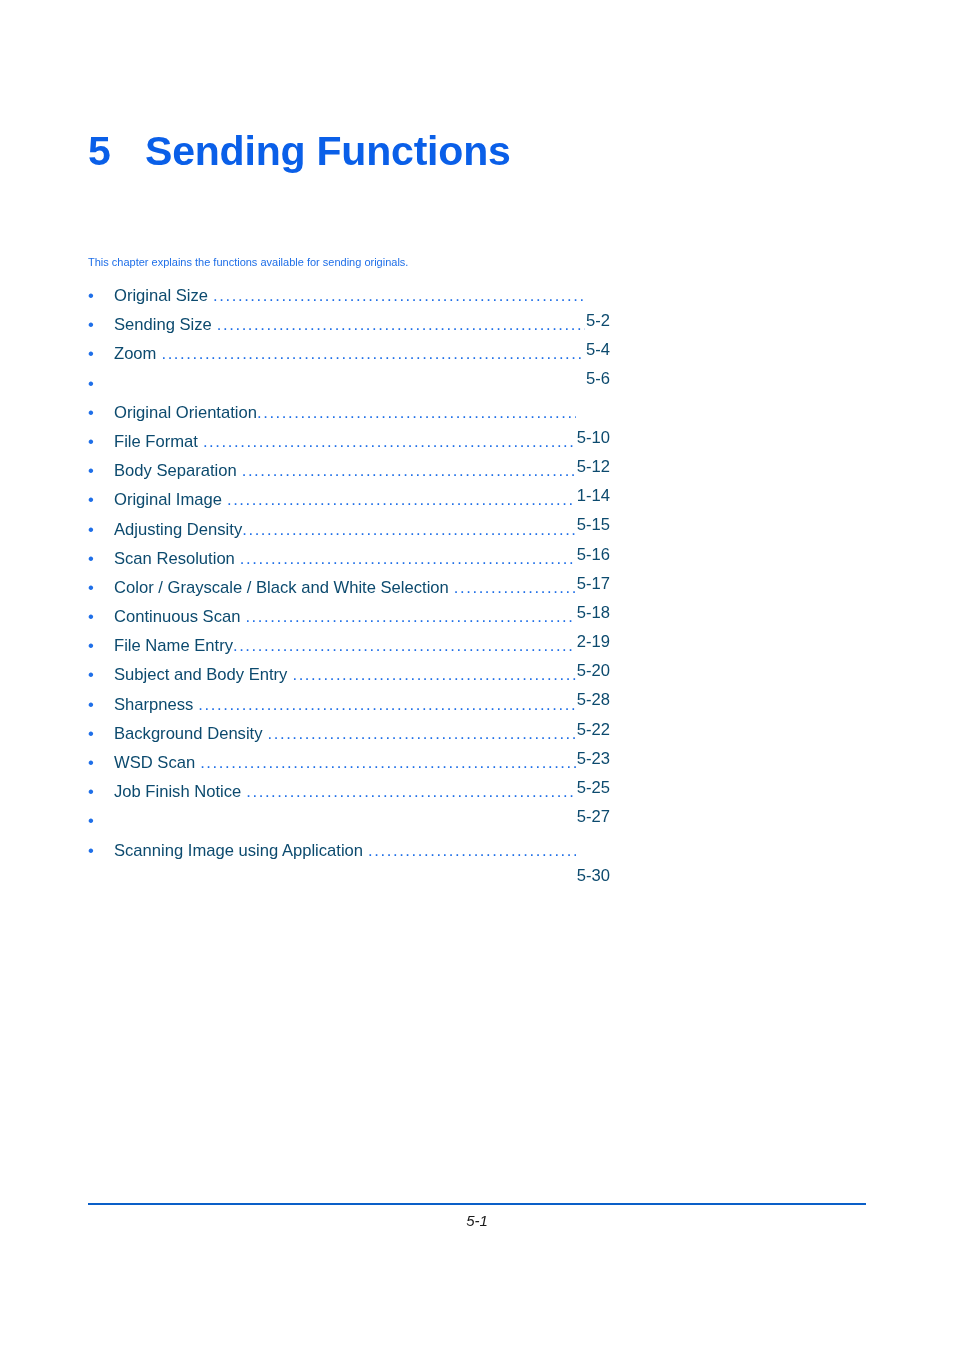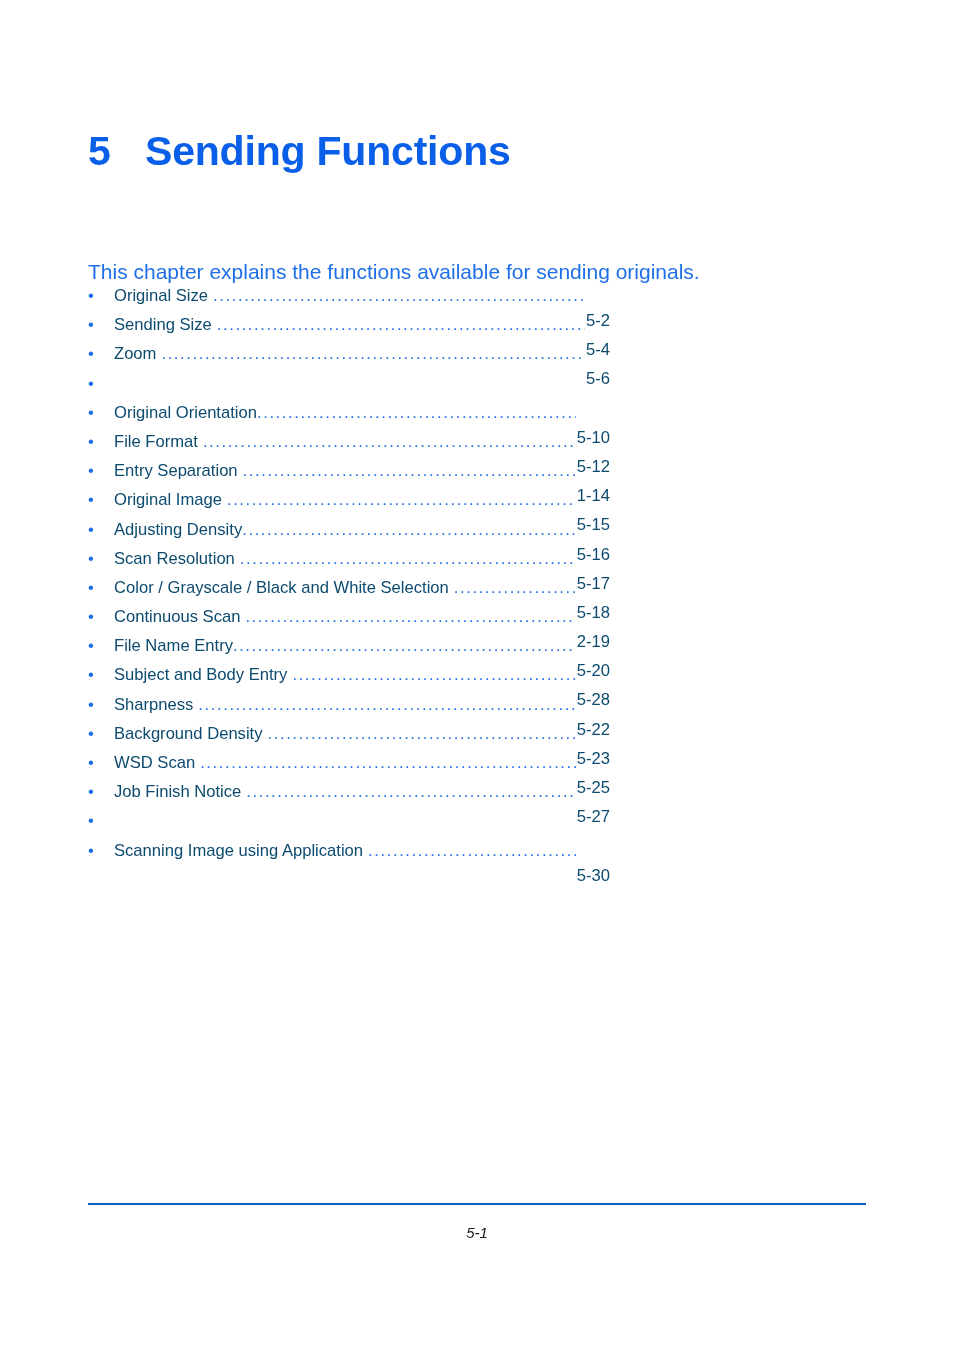--- a/index.html
+++ b/index.html
@@ -42,21 +42,21 @@
     width: 57px;
   }
   .chapter-title { display: inline-block; }
 
   
   .intro {
     position: absolute;
     left: 88px;
     top: 241px;
     color: #1f6fe8;
-    font-size: 21px;
+    font-size: 11px;
     line-height: 20px;
     white-space: nowrap;
   }
 
   
   .toc {
     position: absolute;
     left: 88px;
     top: 285px;
     width: 522px;
@@ -124,21 +124,20 @@
   .footer-pagenum {
     position: absolute;
     left: 0;
     top: 1212px;
     width: 954px;
     text-align: center;
     color: #1a1a1a;
     font-size: 15px;
     font-style: italic;
     font-family: "Liberation Sans", sans-serif;
-    margin-top: 12px;
   }
 </style>
 </head>
 <body>
 
 <div class="page">
 
   <h1 class="chapter-heading">
     <span class="chapter-number">5</span>
     <span class="chapter-title">Sending Functions</span>
@@ -186,21 +185,21 @@
         <span class="toc-bullet">•</span>
         <a class="toc-link" href="#">
           <span class="toc-label">File Format</span>
           <span class="toc-leader" style="margin-left: 5px;"></span>
           <span class="toc-page">5-12</span>
         </a>
       </div>
       <div class="toc-item">
         <span class="toc-bullet">•</span>
         <a class="toc-link" href="#">
-          <span class="toc-label">Entry Separation</span>
+          <span class="toc-label">Body Separation</span>
           <span class="toc-leader" style="margin-left: 5px;"></span>
           <span class="toc-page">1-14</span>
         </a>
       </div>
       <div class="toc-item">
         <span class="toc-bullet">•</span>
         <a class="toc-link" href="#">
           <span class="toc-label">Original Image</span>
           <span class="toc-leader" style="margin-left: 5px;"></span>
           <span class="toc-page">5-15</span>

